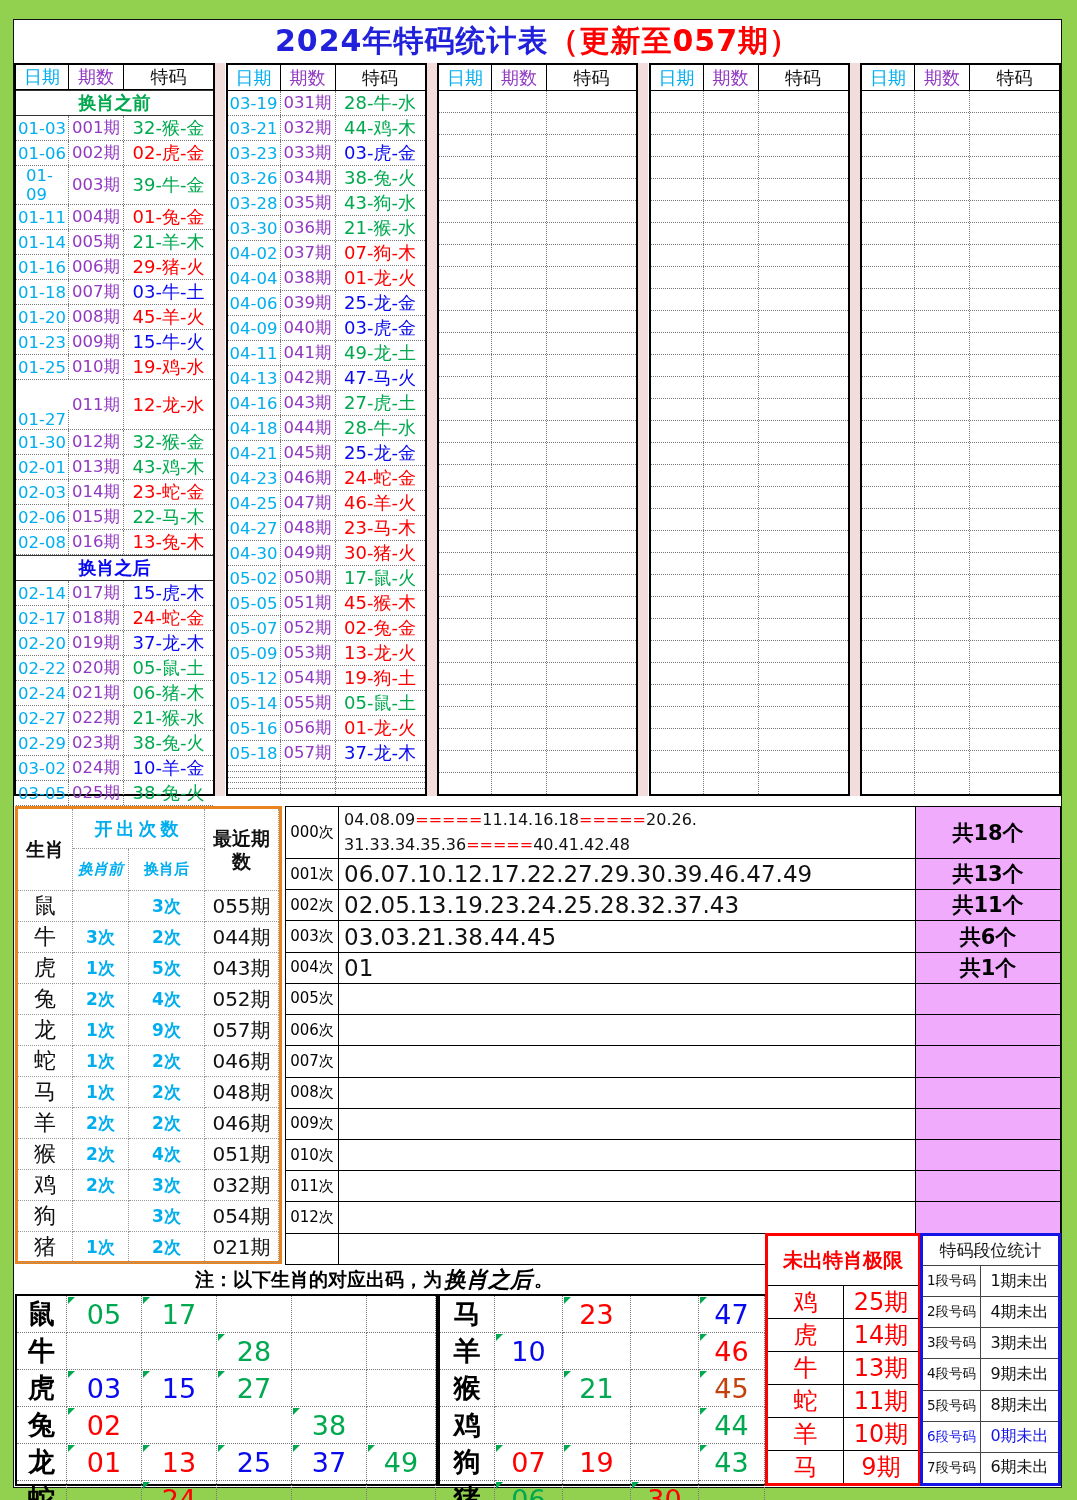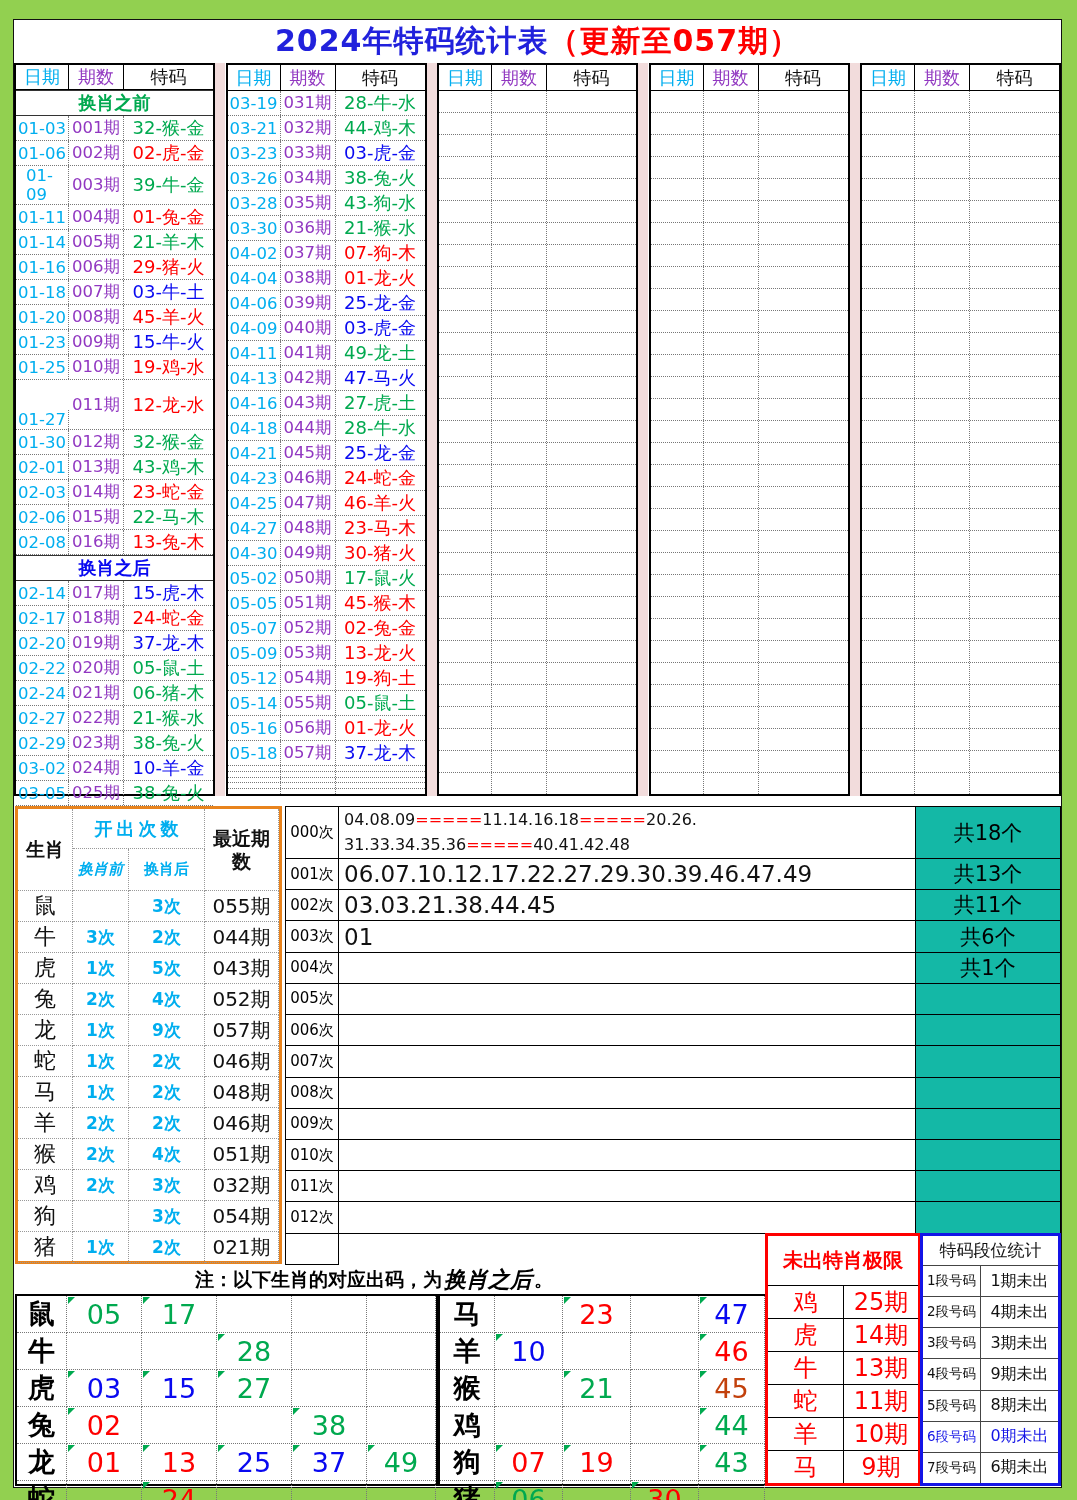--- a/index.html
+++ b/index.html
@@ -36,21 +36,21 @@
   .sc { display:flex; align-items:center; justify-content:center; border-right:1px dotted #999; border-bottom:1px dotted #999; }
 
   
   .freq-labels { left:271px; top:786px; width:54px; border-top:1px solid #000; }
   .flabel { border:1px solid #000; border-top:none; display:flex; align-items:center; justify-content:center; font-size:15px; background:#fff; }
   .numscol { left:325px; top:786px; width:577px; border-top:1px solid #000; }
   .nrow { border-bottom:1px solid #000; border-right:1px solid #000; display:flex; align-items:center; padding-left:5px; font-size:23px; color:#111; background:#fff; }
   .nrow.tall { font-size:16px; line-height:1.55; align-items:center; }
   .numred { color:#FE0000; }
   .countscol { left:902px; top:786px; width:145px; border-top:1px solid #000; }
-  .crow { border-bottom:1px solid #000; border-right:1px solid #000; display:flex; align-items:center; justify-content:center; font-size:21px; background:#14b8a6; }
+  .crow { border-bottom:1px solid #000; border-right:1px solid #000; display:flex; align-items:center; justify-content:center; font-size:21px; background:#f0abfc;font-weight:bold; }
 
   
   .noteline { left:40px; top:1246px; width:640px; height:27px; display:flex; align-items:center; justify-content:center;
               font-size:19px; font-weight:600; }
   .note-hl { font-style:italic; font-weight:bold; font-size:22px; padding:0 2px; }
 
   
   .btable { top:1274px; height:192px; border:2px solid #000; display:grid; grid-template-rows:repeat(6,1fr); background:#fff; }
   .btl { left:1px; width:423px; grid-template-columns:50px 75px 75px 75px 75px 1fr; }
   .btr { left:424px; width:329px; grid-template-columns:55px 68px 68px 68px 1fr; }
@@ -1005,20 +1005,23 @@
       <div class="nrow tall" style="height: 52px;">
         <div>
           <div><span>04.08.09</span><span class="numred">=====</span><span>11.14.16.18</span><span class="numred">=====</span><span>20.26.</span></div>
           <div><span>31.33.34.35.36</span><span class="numred">=====</span><span>40.41.42.48</span></div>
         </div>
       </div>
       <div class="nrow" style="height: 31.2308px;">
         <span>06.07.10.12.17.22.27.29.30.39.46.47.49</span>
       </div>
       <div class="nrow" style="height: 31.2308px;">
+        <span>02.05.13.19.23.24.25.28.32.37.43</span>
+      </div>
+      <div class="nrow" style="height: 31.2308px;">
         <span>03.03.21.38.44.45</span>
       </div>
       <div class="nrow" style="height: 31.2308px;">
         <span>01</span>
       </div>
       <div class="nrow" style="height: 31.2308px;"></div>
       <div class="nrow" style="height: 31.2308px;"></div>
       <div class="nrow" style="height: 31.2308px;"></div>
       <div class="nrow" style="height: 31.2308px;"></div>
       <div class="nrow" style="height: 31.2308px;"></div>

